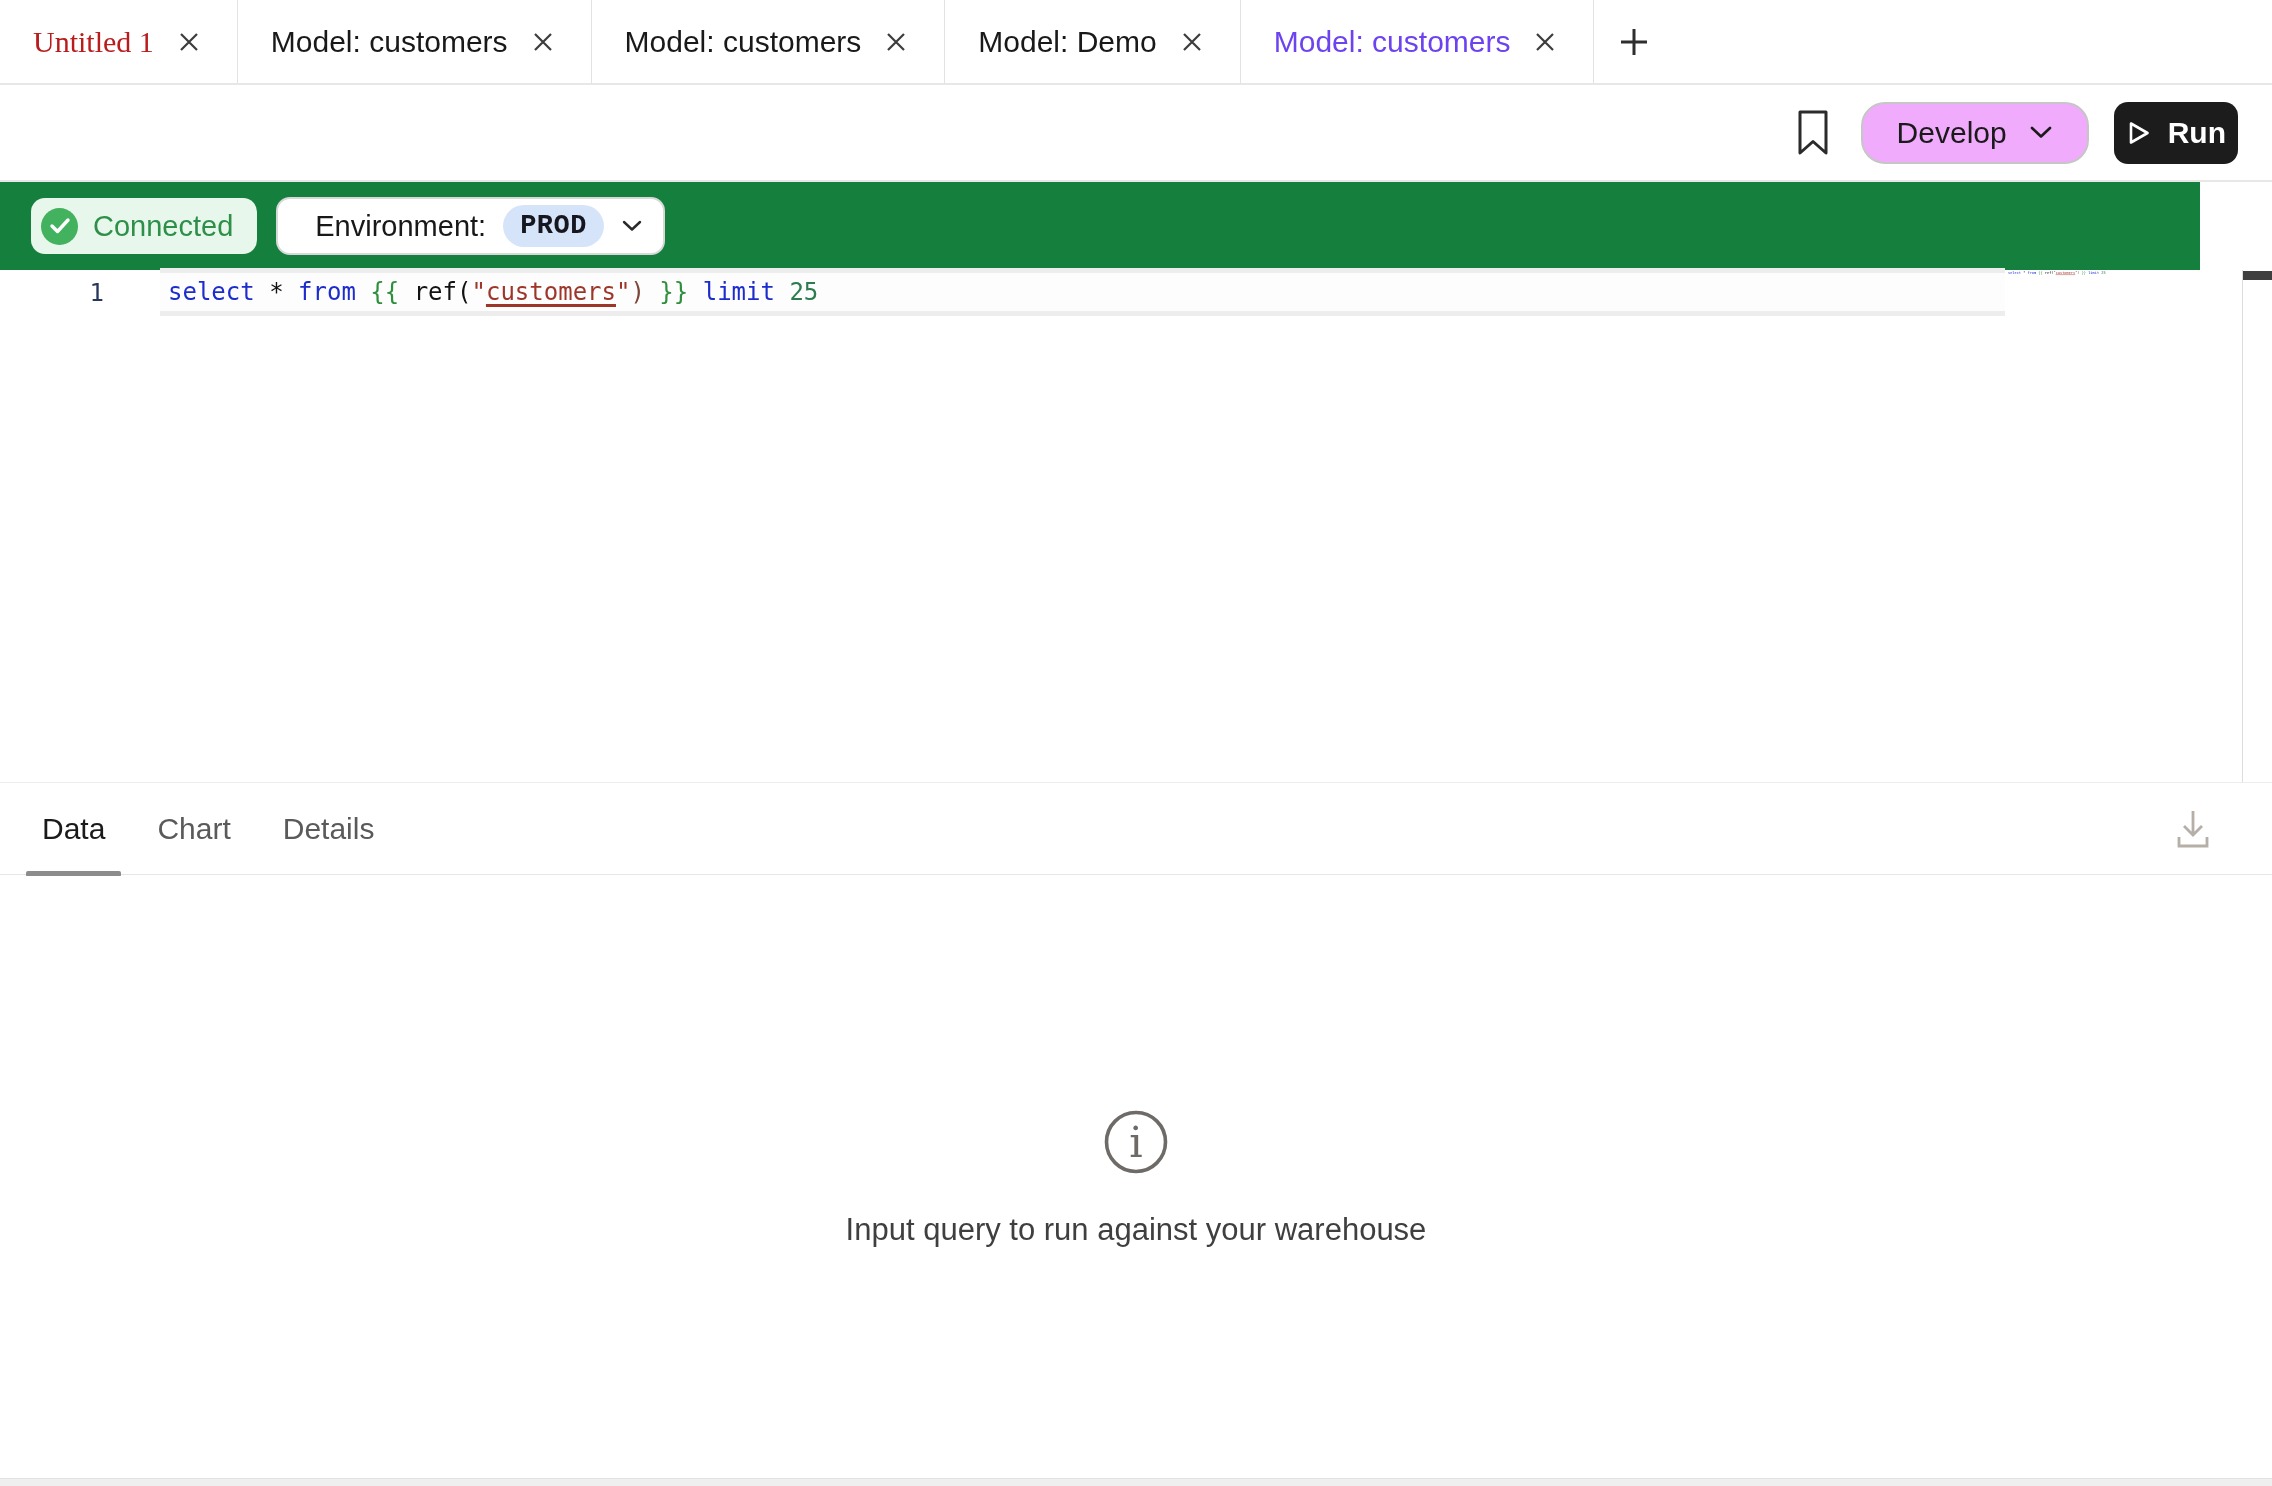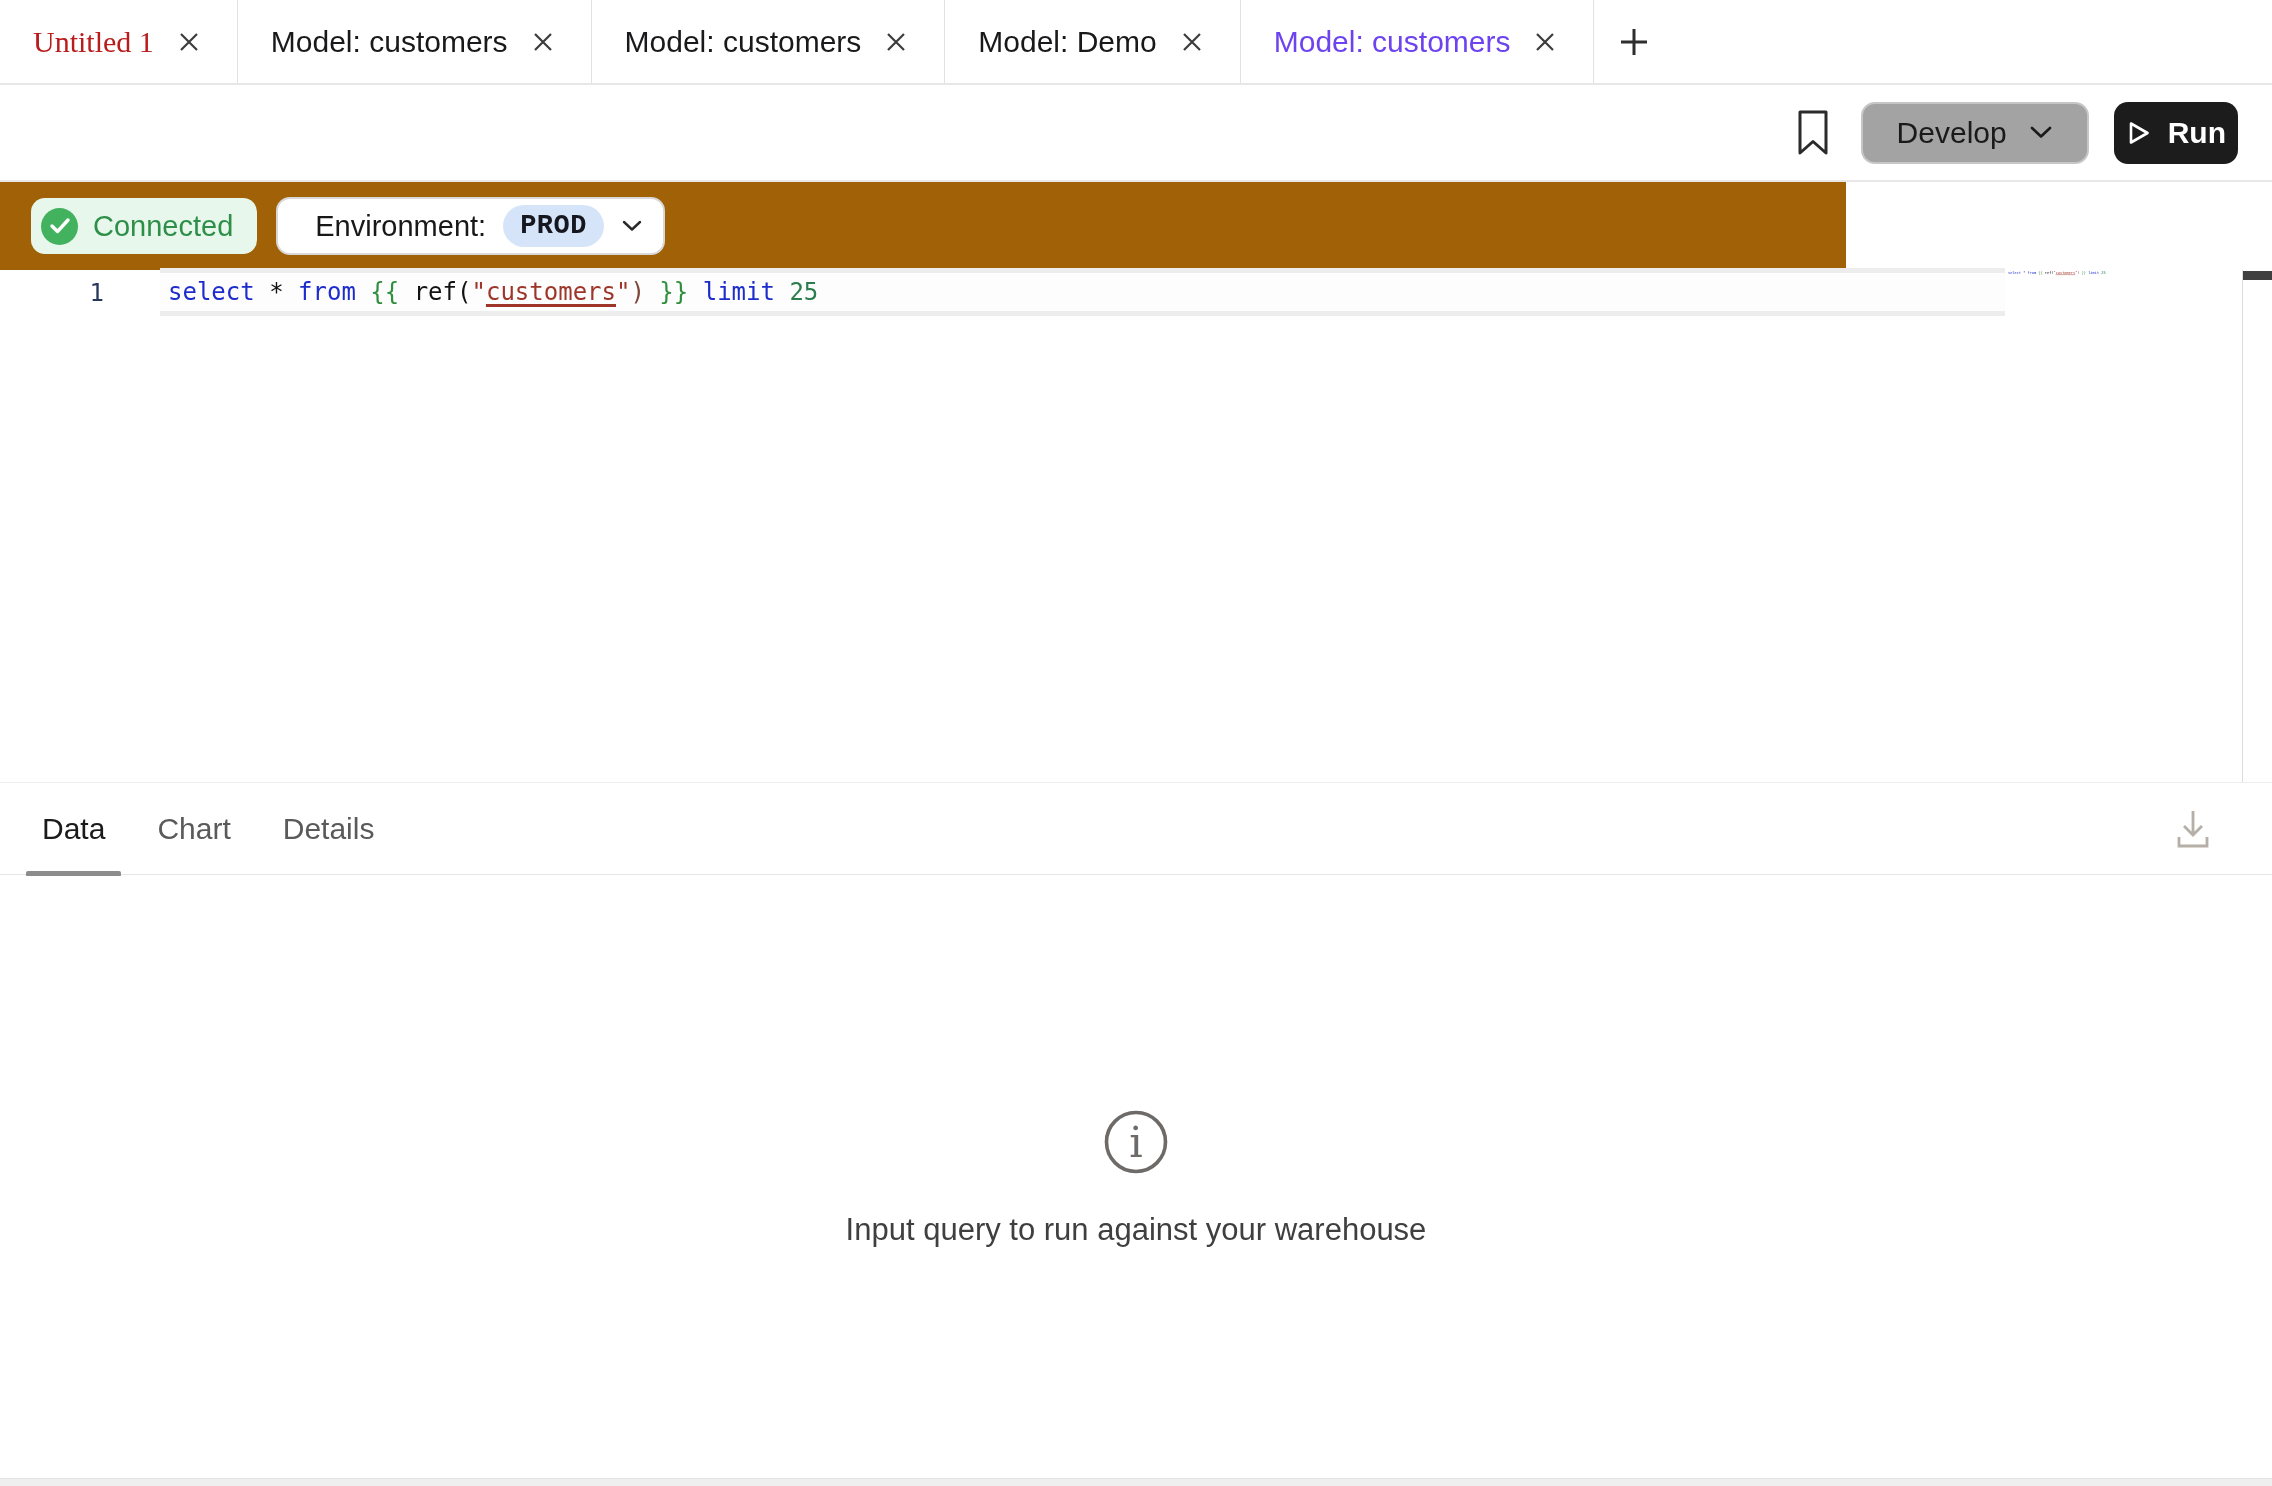--- a/index.html
+++ b/index.html
@@ -17,30 +17,30 @@
   .newtab { display:flex; align-items:center; justify-content:center; width:80px; }
 
   
   .toolbar { position:absolute; left:0; top:85px; width:2272px; height:97px;
              display:flex; align-items:center; justify-content:flex-end;
              padding-right:34px; border-bottom:2px solid #e7e7e7; background:#fff; }
   .bookmark-btn { display:flex; align-items:center; justify-content:center;
                   width:60px; height:62px; margin-right:18px; }
   .btn-develop { display:flex; align-items:center; justify-content:center; gap:22px;
                  height:62px; padding:0 34px; margin-right:25px;
-                 border:2px solid #c6c6c6; border-radius:14px; background:#a3a3a3;
+                 border:2px solid #c6c6c6; border-radius:24px; background:#f0abfc;
                  font-size:30px; font-weight:500; color:#1a1a1a; font-family:inherit; cursor:pointer; }
   .btn-run { display:flex; align-items:center; justify-content:center; gap:16px;
              height:62px; padding:0 12px; border:none; border-radius:14px;
              background:#1c1c1c; color:#fff; font-size:30px; font-weight:600;
              font-family:inherit; cursor:pointer; }
 
   
-  .statusrow { position:absolute; left:0; top:182px; width:1846px; height:88px;
-               display:flex; align-items:center; padding-left:31px; gap:19px; background:#a16207; }
+  .statusrow { position:absolute; left:0; top:182px; width:2200px; height:88px;
+               display:flex; align-items:center; padding-left:31px; gap:19px; background:#15803d; }
   .badge-connected { display:flex; align-items:center; gap:15px; height:56px;
                      padding:0 24px 0 10px; border-radius:14px; background:#e7f7ec; }
   .badge-connected .dot { width:37px; height:37px; border-radius:50%; background:#43b25f;
                           display:flex; align-items:center; justify-content:center; }
   .badge-connected .lbl { font-size:29px; font-weight:500; color:#2e8f49; }
   .env-select { display:flex; align-items:center; gap:17px; height:58px; padding:0 20px 0 37px;
                 border:2px solid #d8d8d8; border-radius:14px; background:#fff; cursor:pointer; }
   .env-label { font-size:29px; color:#181818; }
   .env-pill { display:flex; align-items:center; height:42px; padding:0 17px;
               border-radius:999px; background:#d6e4fa; font-size:27px; font-weight:600;

